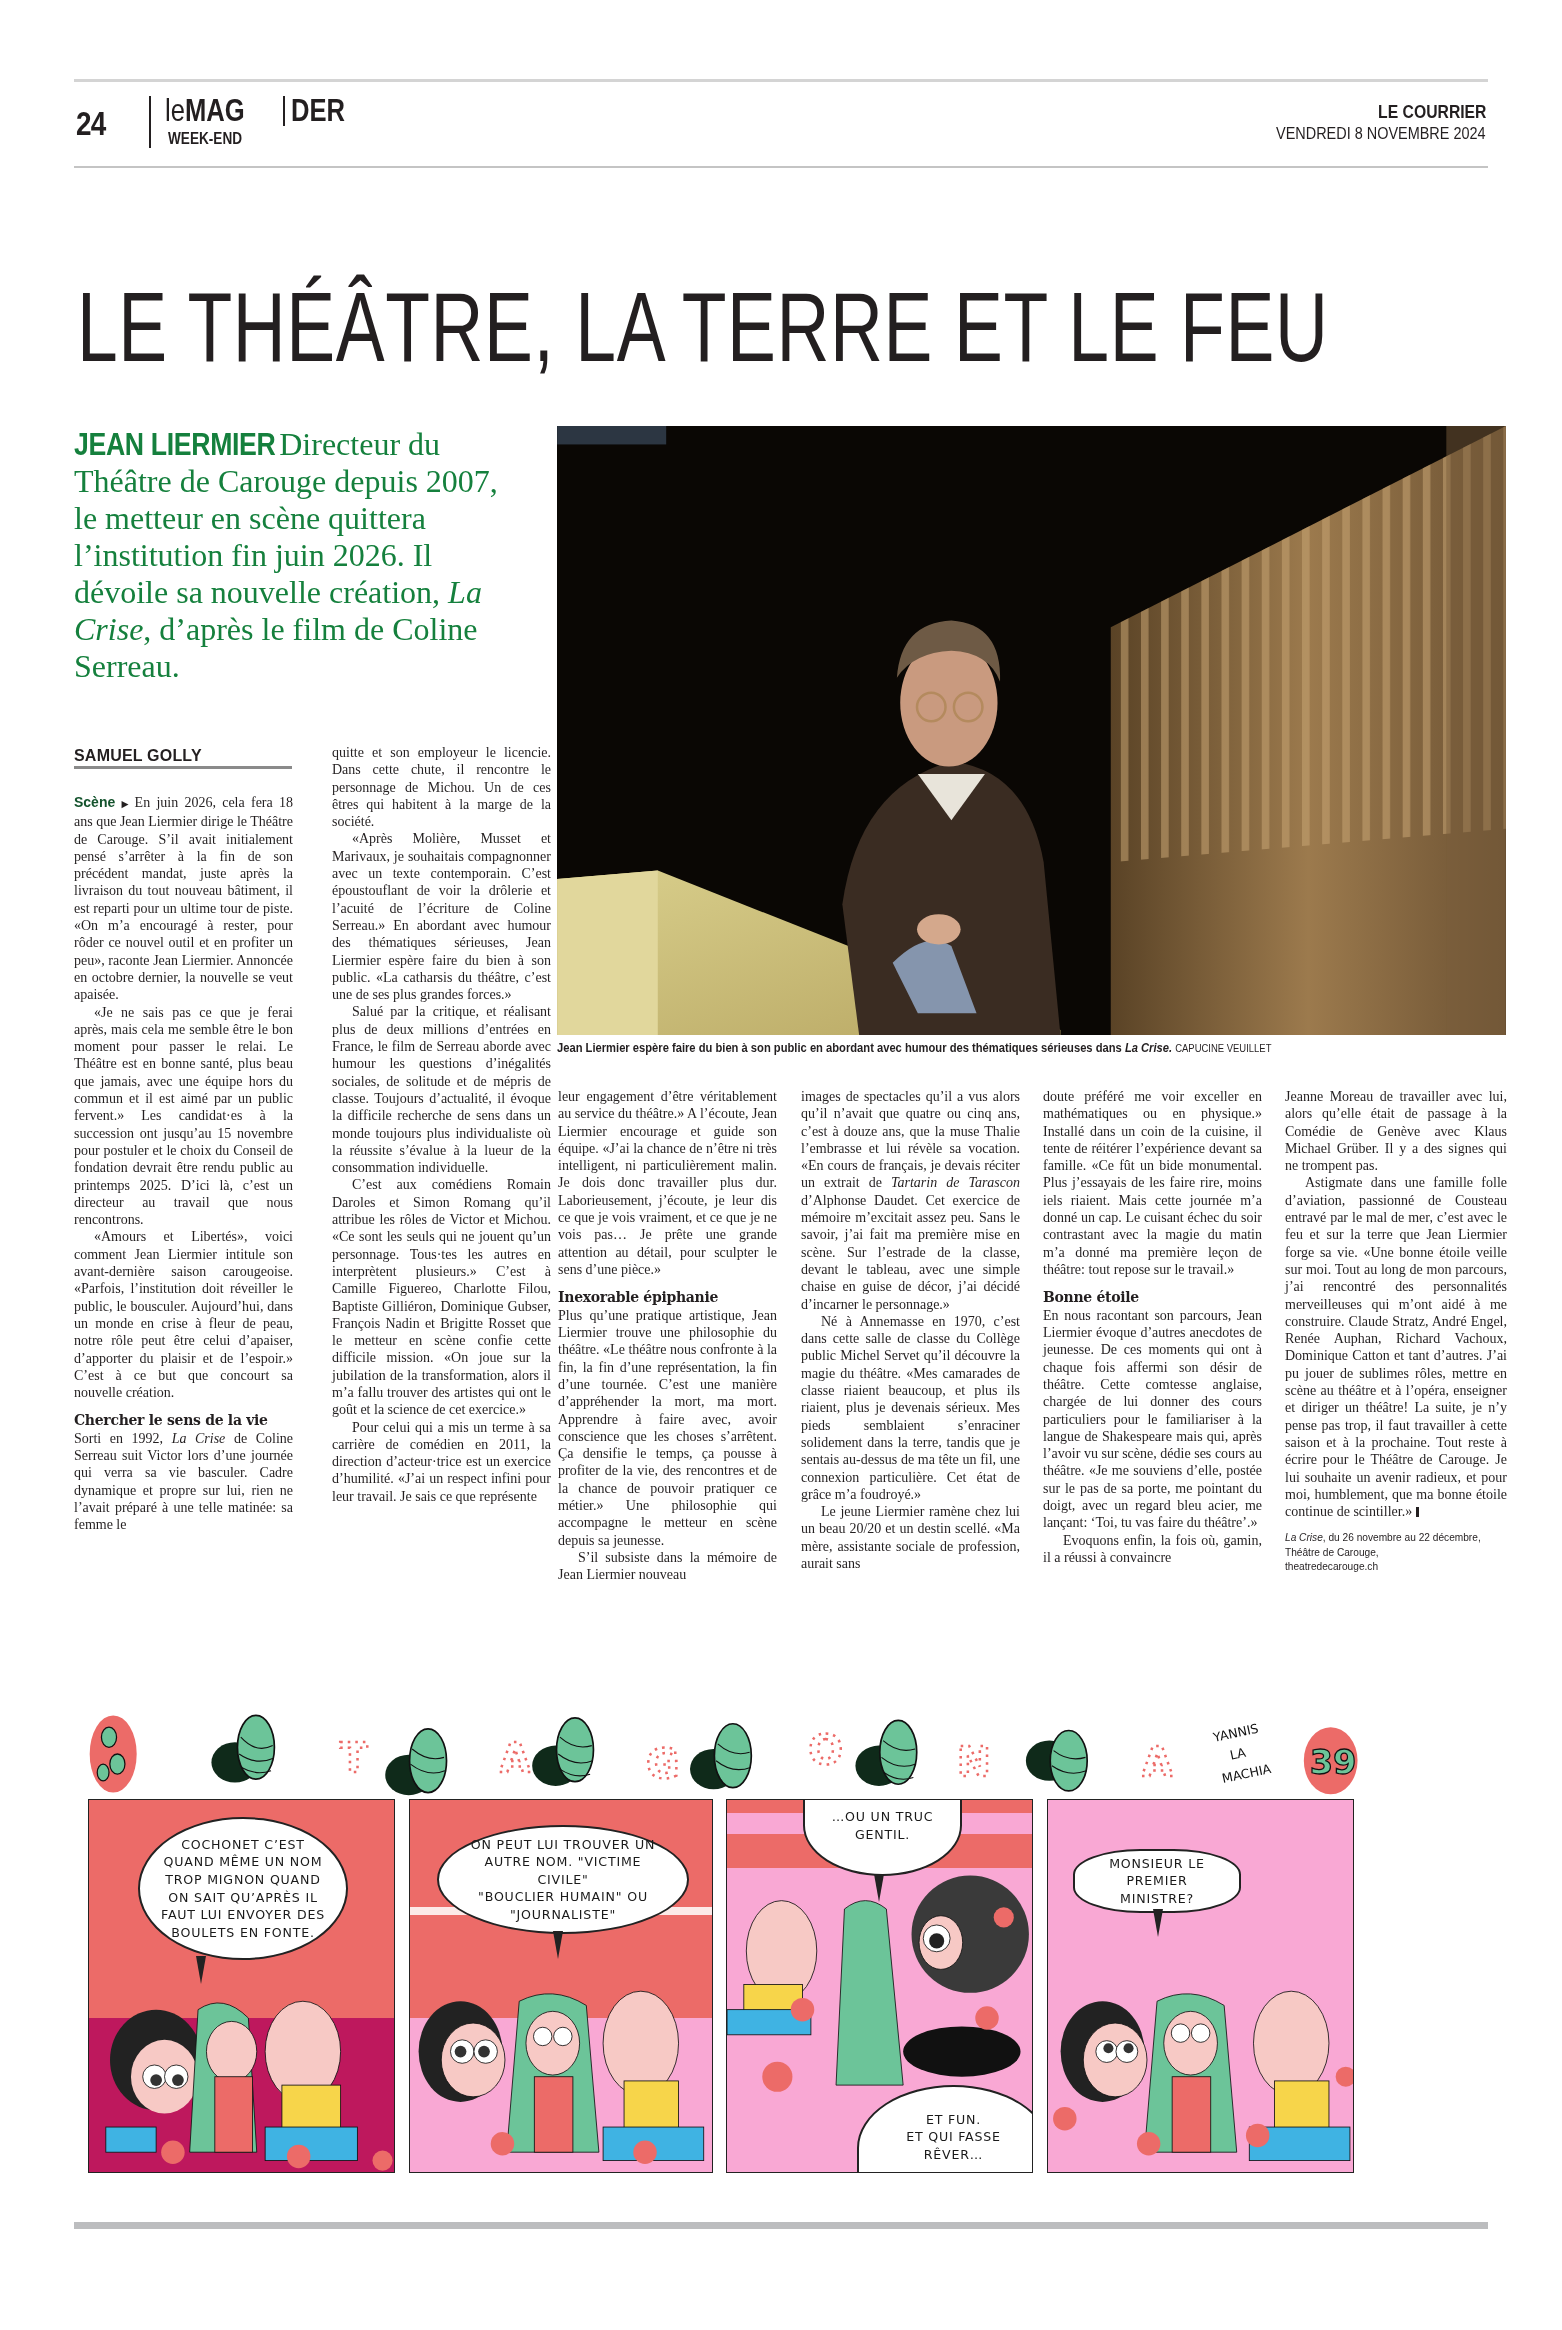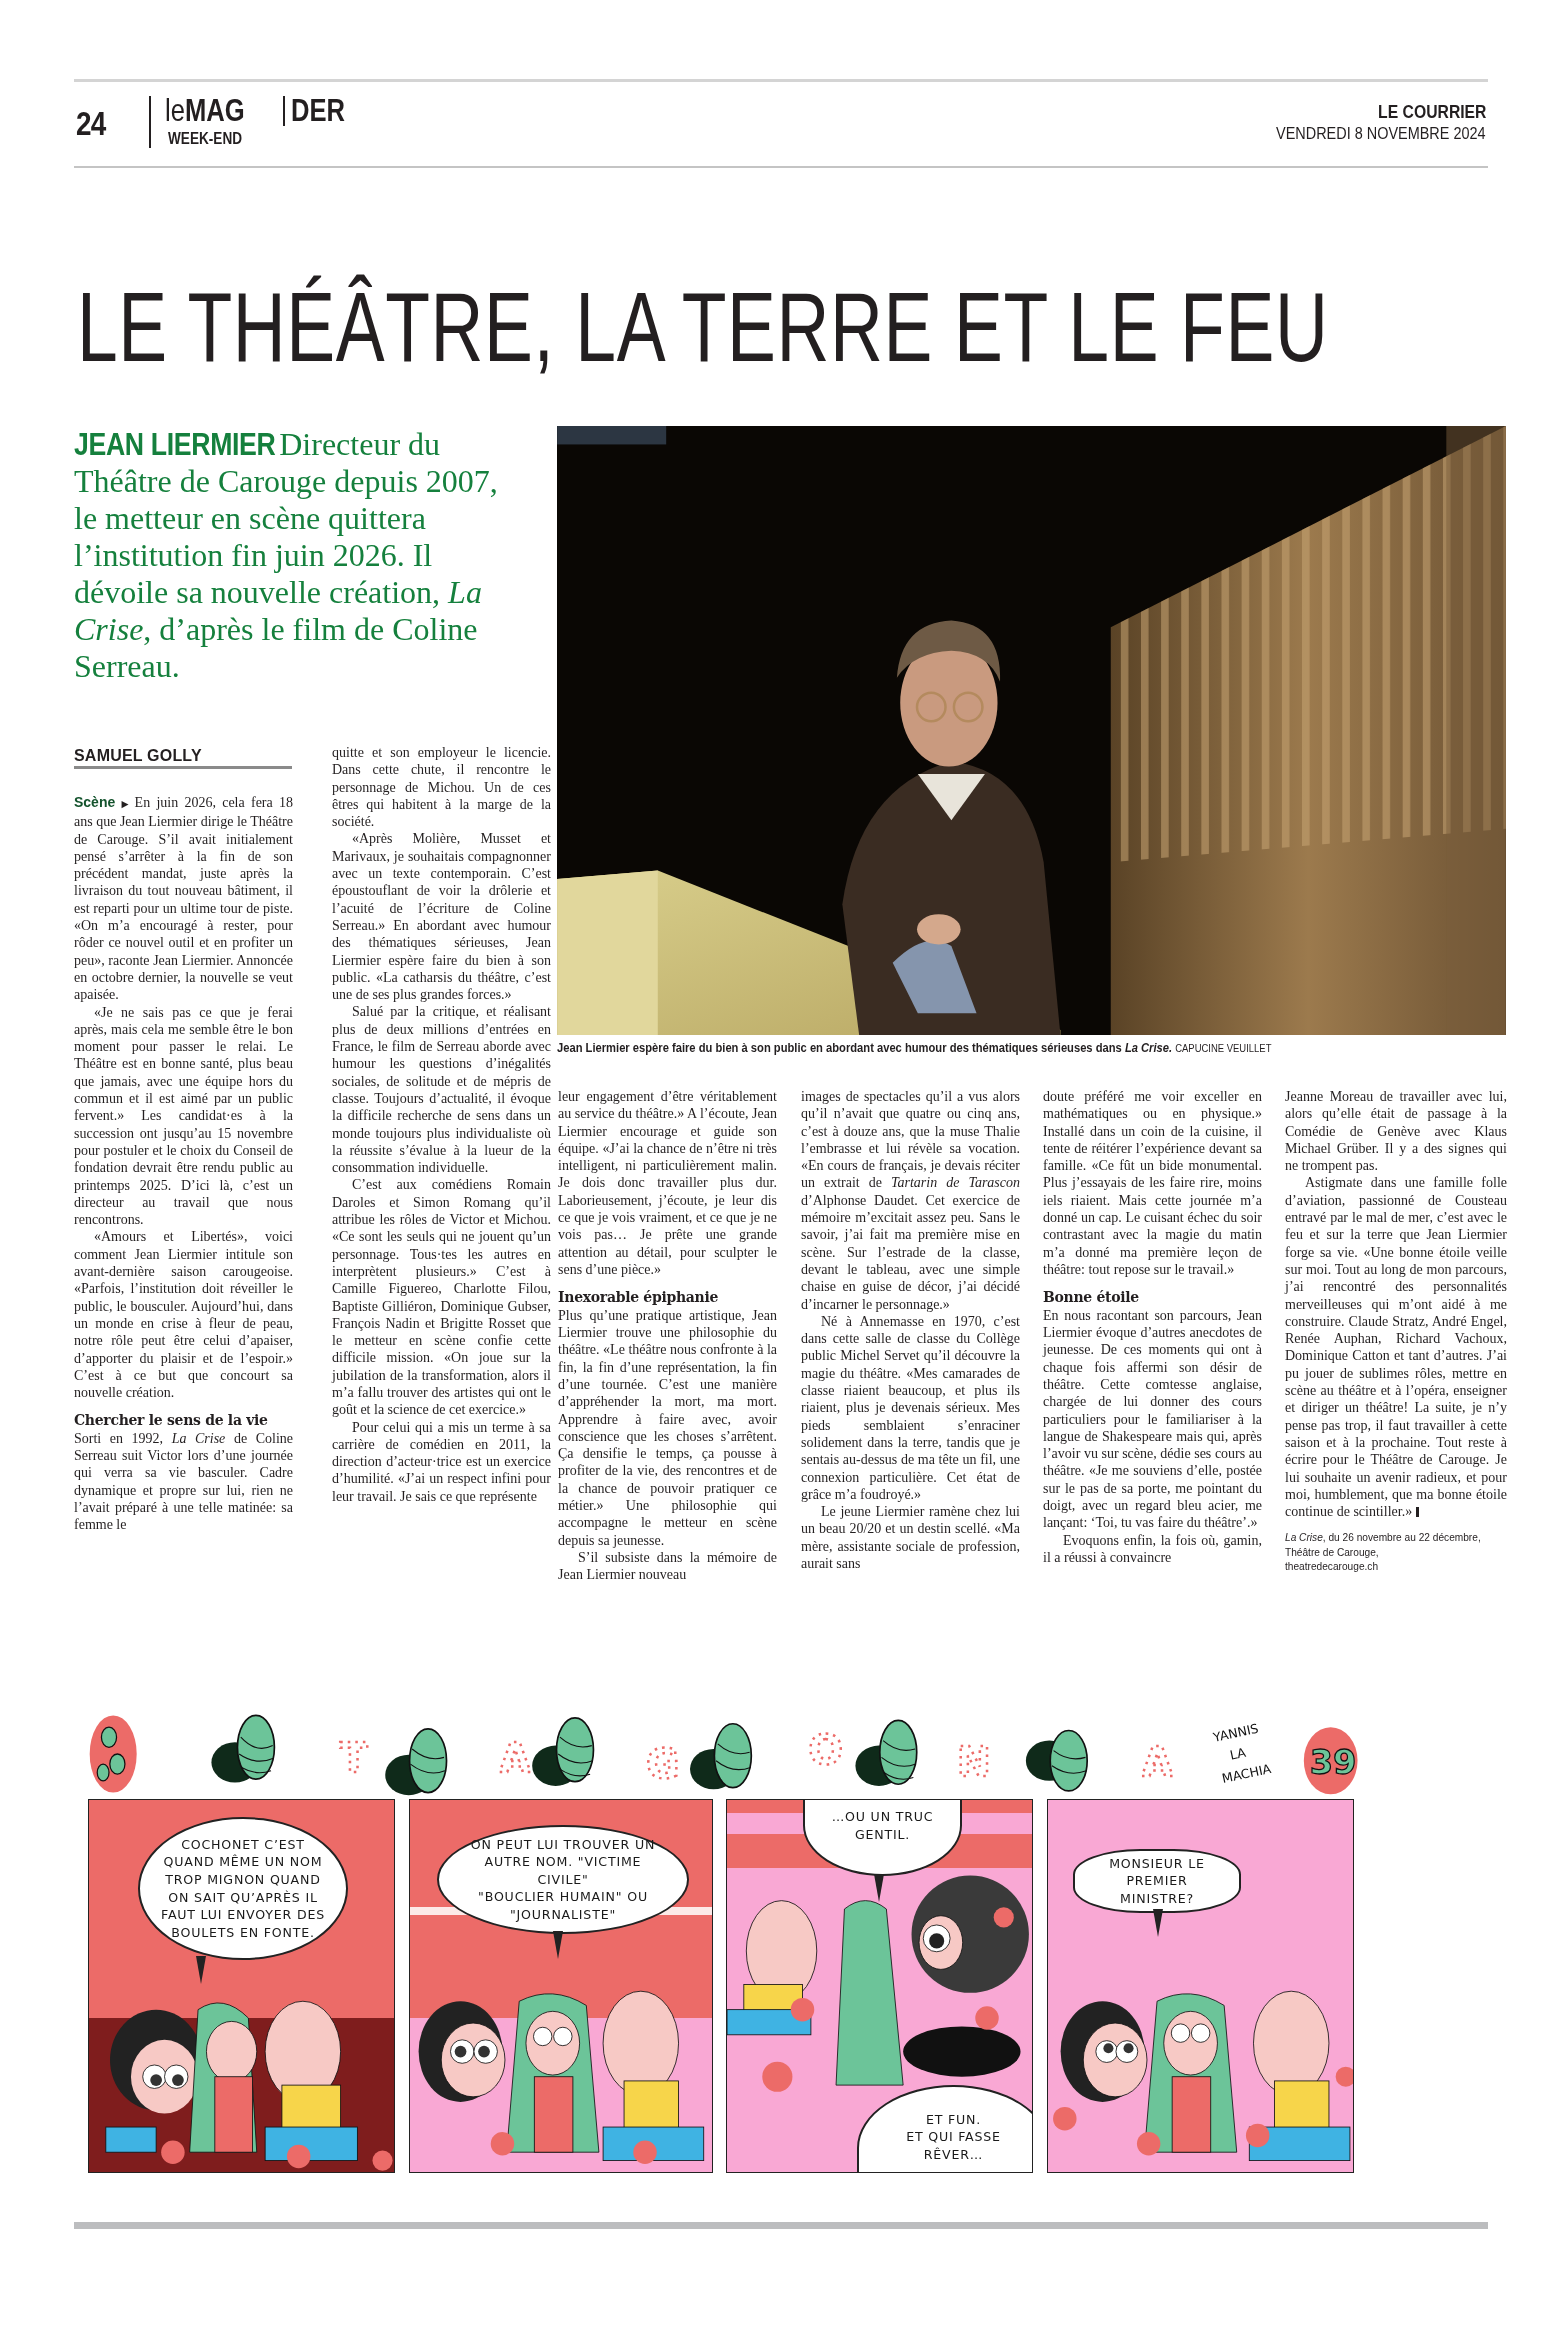--- a/index.html
+++ b/index.html
@@ -198,21 +198,21 @@
     </g>
     <g font-family="DejaVu Sans, sans-serif" font-size="15" fill="#111" transform="rotate(-12 1370 50)">
       <text x="1345" y="30">YANNIS</text>
       <text x="1360" y="55">LA</text>
       <text x="1345" y="80">MACHIA</text>
     </g>
     <ellipse cx="1480" cy="58" rx="32" ry="40" fill="#ec6b68"></ellipse>
     <text x="1455" y="74" font-family="DejaVu Sans, sans-serif" font-weight="700" font-size="40" fill="#6cc499" stroke="#111" stroke-width="1.5">39</text>
   </svg>
 
-  <div class="panel" style="left:0; width:307px; background:#7f1d1d;">
+  <div class="panel" style="left:0; width:307px; background:#be185d;">
     <div style="position:absolute;left:0;top:0;width:307px;height:218px;background:#ec6b68;"></div>
     <div class="bubble" style="left:49px;top:17px;width:210px;height:143px;">COCHONET C’EST
 QUAND MÊME UN NOM
 TROP MIGNON QUAND
 ON SAIT QU’APRÈS IL
 FAUT LUI ENVOYER DES
 BOULETS EN FONTE.</div>
     <div class="tail" style="left:107px;top:156px;"></div>
     <svg width="307" height="374" style="position:absolute;left:0;top:0;" viewBox="0 0 366 446">
       <ellipse cx="80" cy="310" rx="55" ry="60" fill="#222"></ellipse>

